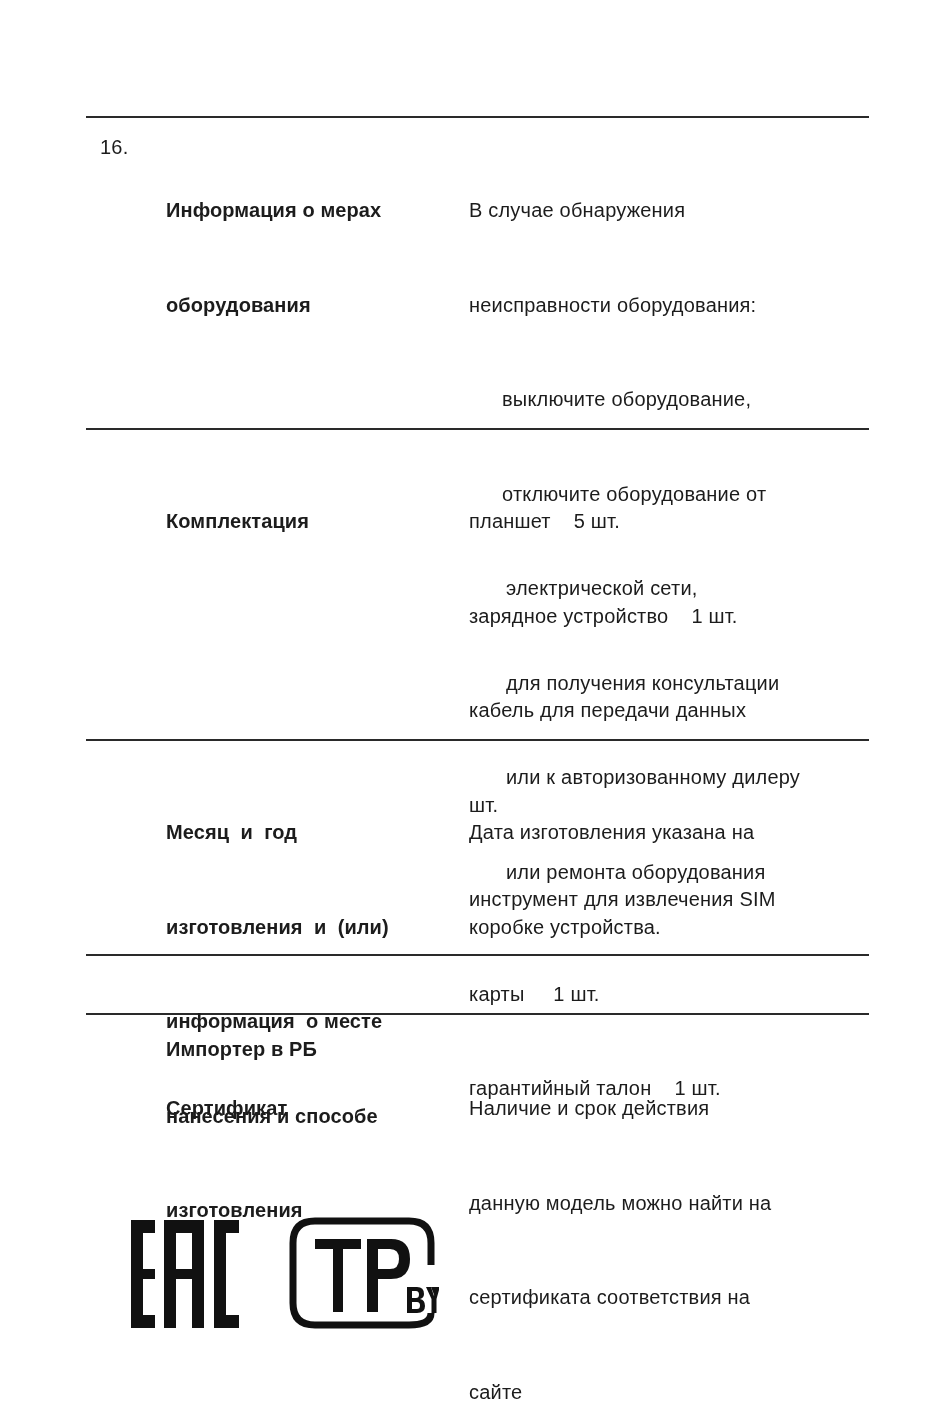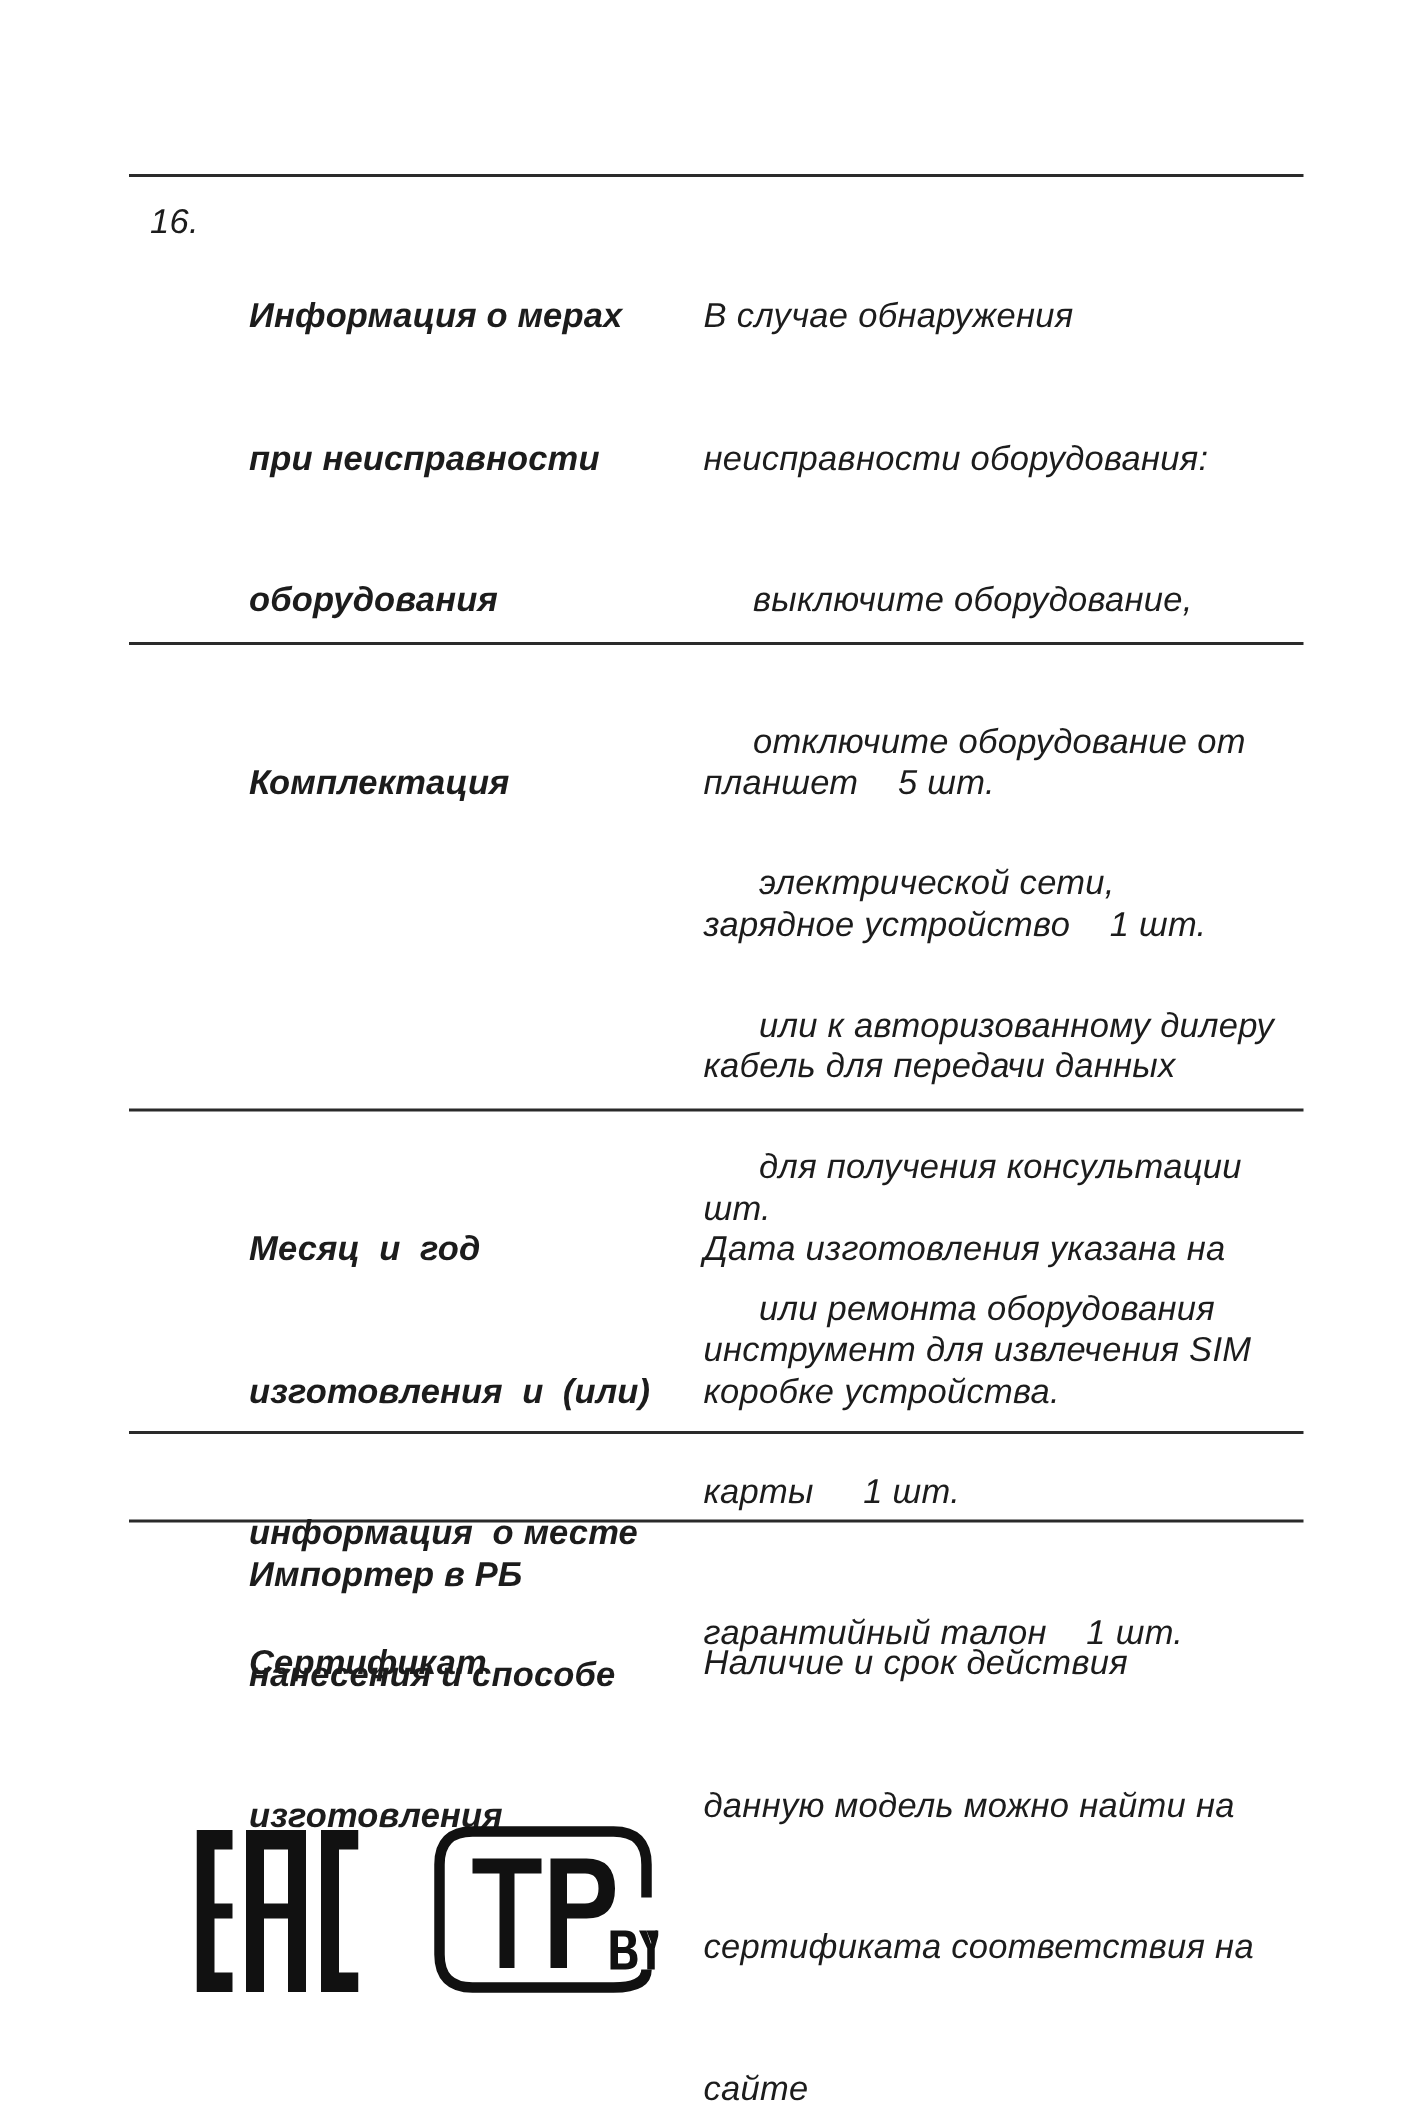--- a/index.html
+++ b/index.html
@@ -17,25 +17,24 @@
     }
     .rule {
       position: absolute;
       left: 86px;
       width: 783px;
       height: 2px;
       background: #2a2a2a;
     }
     .txt {
       position: absolute;
-      font-size: 23px;
+      font-size: 20px;
       line-height: 31.5px;
       white-space: pre;
       letter-spacing: 0.2px;
-      font-style: italic;
     }
     .num {
       left: 100px;
       font-weight: normal;
     }
     .label {
       left: 166px;
       font-weight: bold;
       letter-spacing: 0.1px;
     }
@@ -56,31 +55,30 @@
 <div class="rule" style="top:116px"></div>
 <div class="rule" style="top:428px"></div>
 <div class="rule" style="top:739px"></div>
 <div class="rule" style="top:954px"></div>
 <div class="rule" style="top:1013px"></div>
 
 <div>
   <div class="txt num" style="top:132px">16.</div>
   <div class="txt label" style="top:132px">
     <span class="line">Информация о мерах</span>
-    <span class="line">при неисправности</span>
     <span class="line">оборудования</span>
   </div>
   <div class="txt val" style="top:132px">
     <span class="line">В случае обнаружения</span>
     <span class="line">неисправности оборудования:</span>
     <span class="line ind1">выключите оборудование,</span>
     <span class="line ind1">отключите оборудование от</span>
     <span class="line ind2">электрической сети,</span>
+    <span class="line ind2">для получения консультации</span>
     <span class="line ind2">или к авторизованному дилеру</span>
-    <span class="line ind2">для получения консультации</span>
     <span class="line ind2">или ремонта оборудования</span>
   </div>
 </div>
 
 <div>
   <div class="txt label" style="top:443px">
     <span class="line">Комплектация</span>
   </div>
   <div class="txt val" style="top:443px">
     <span class="line">планшет    5 шт.</span>

